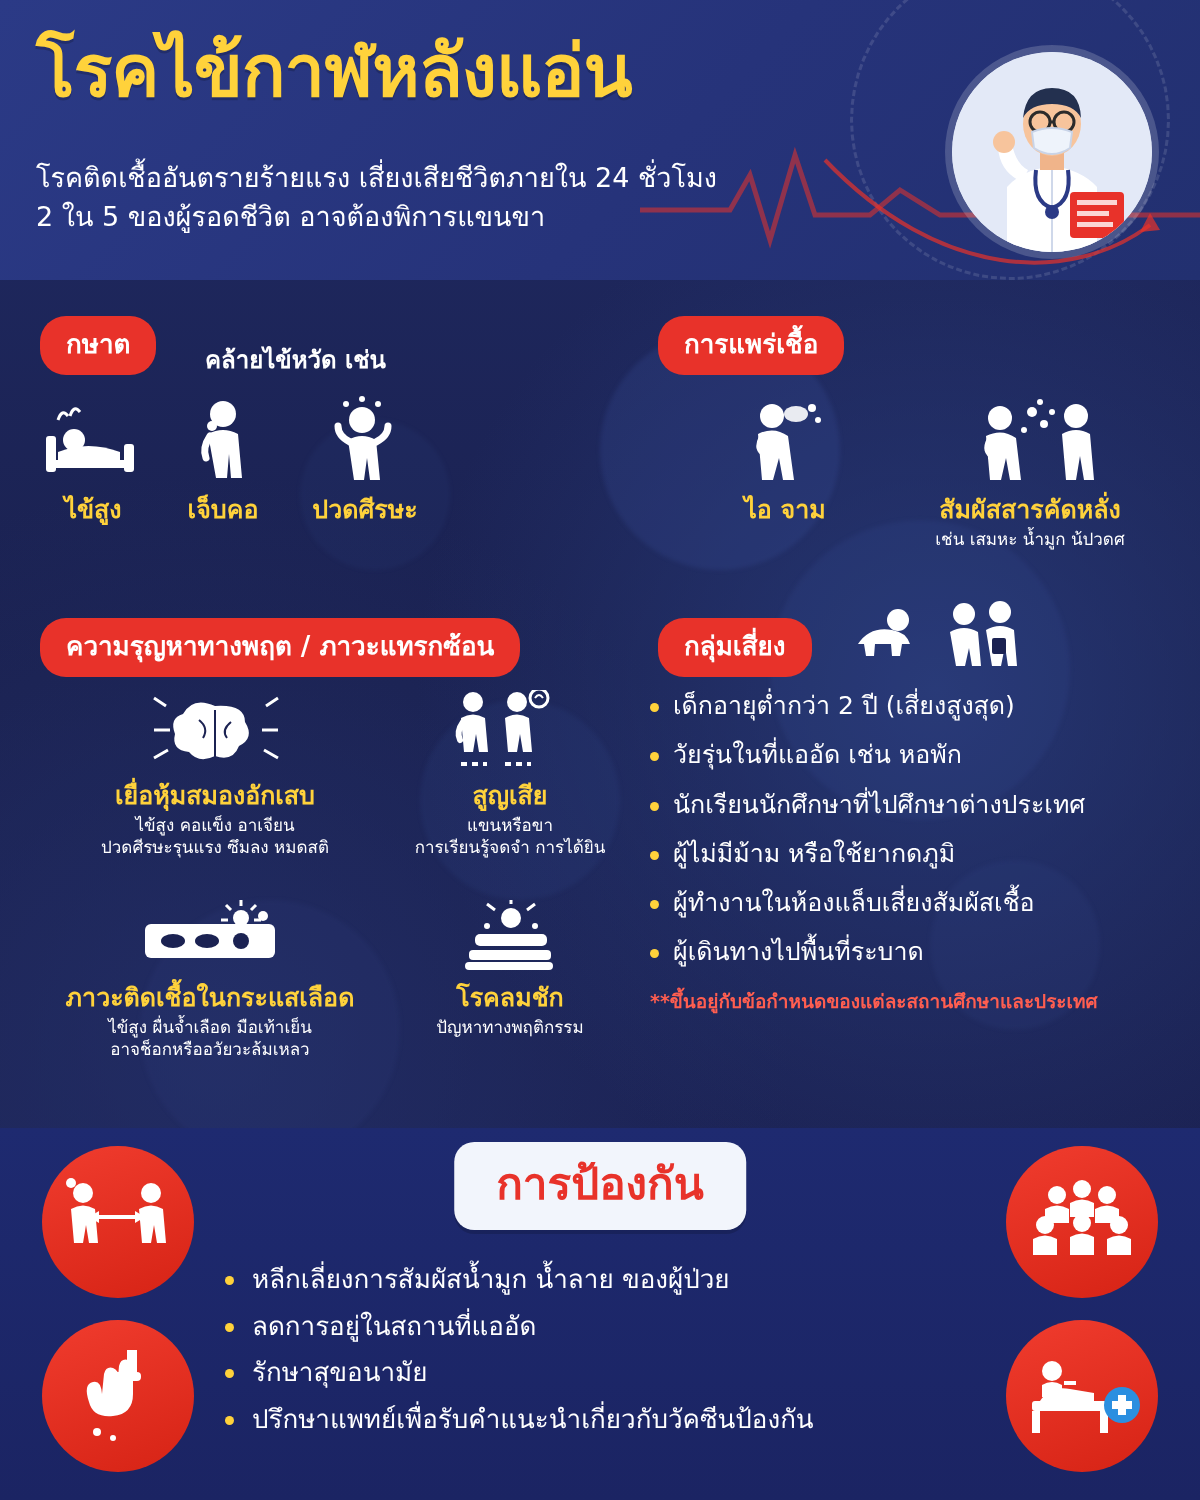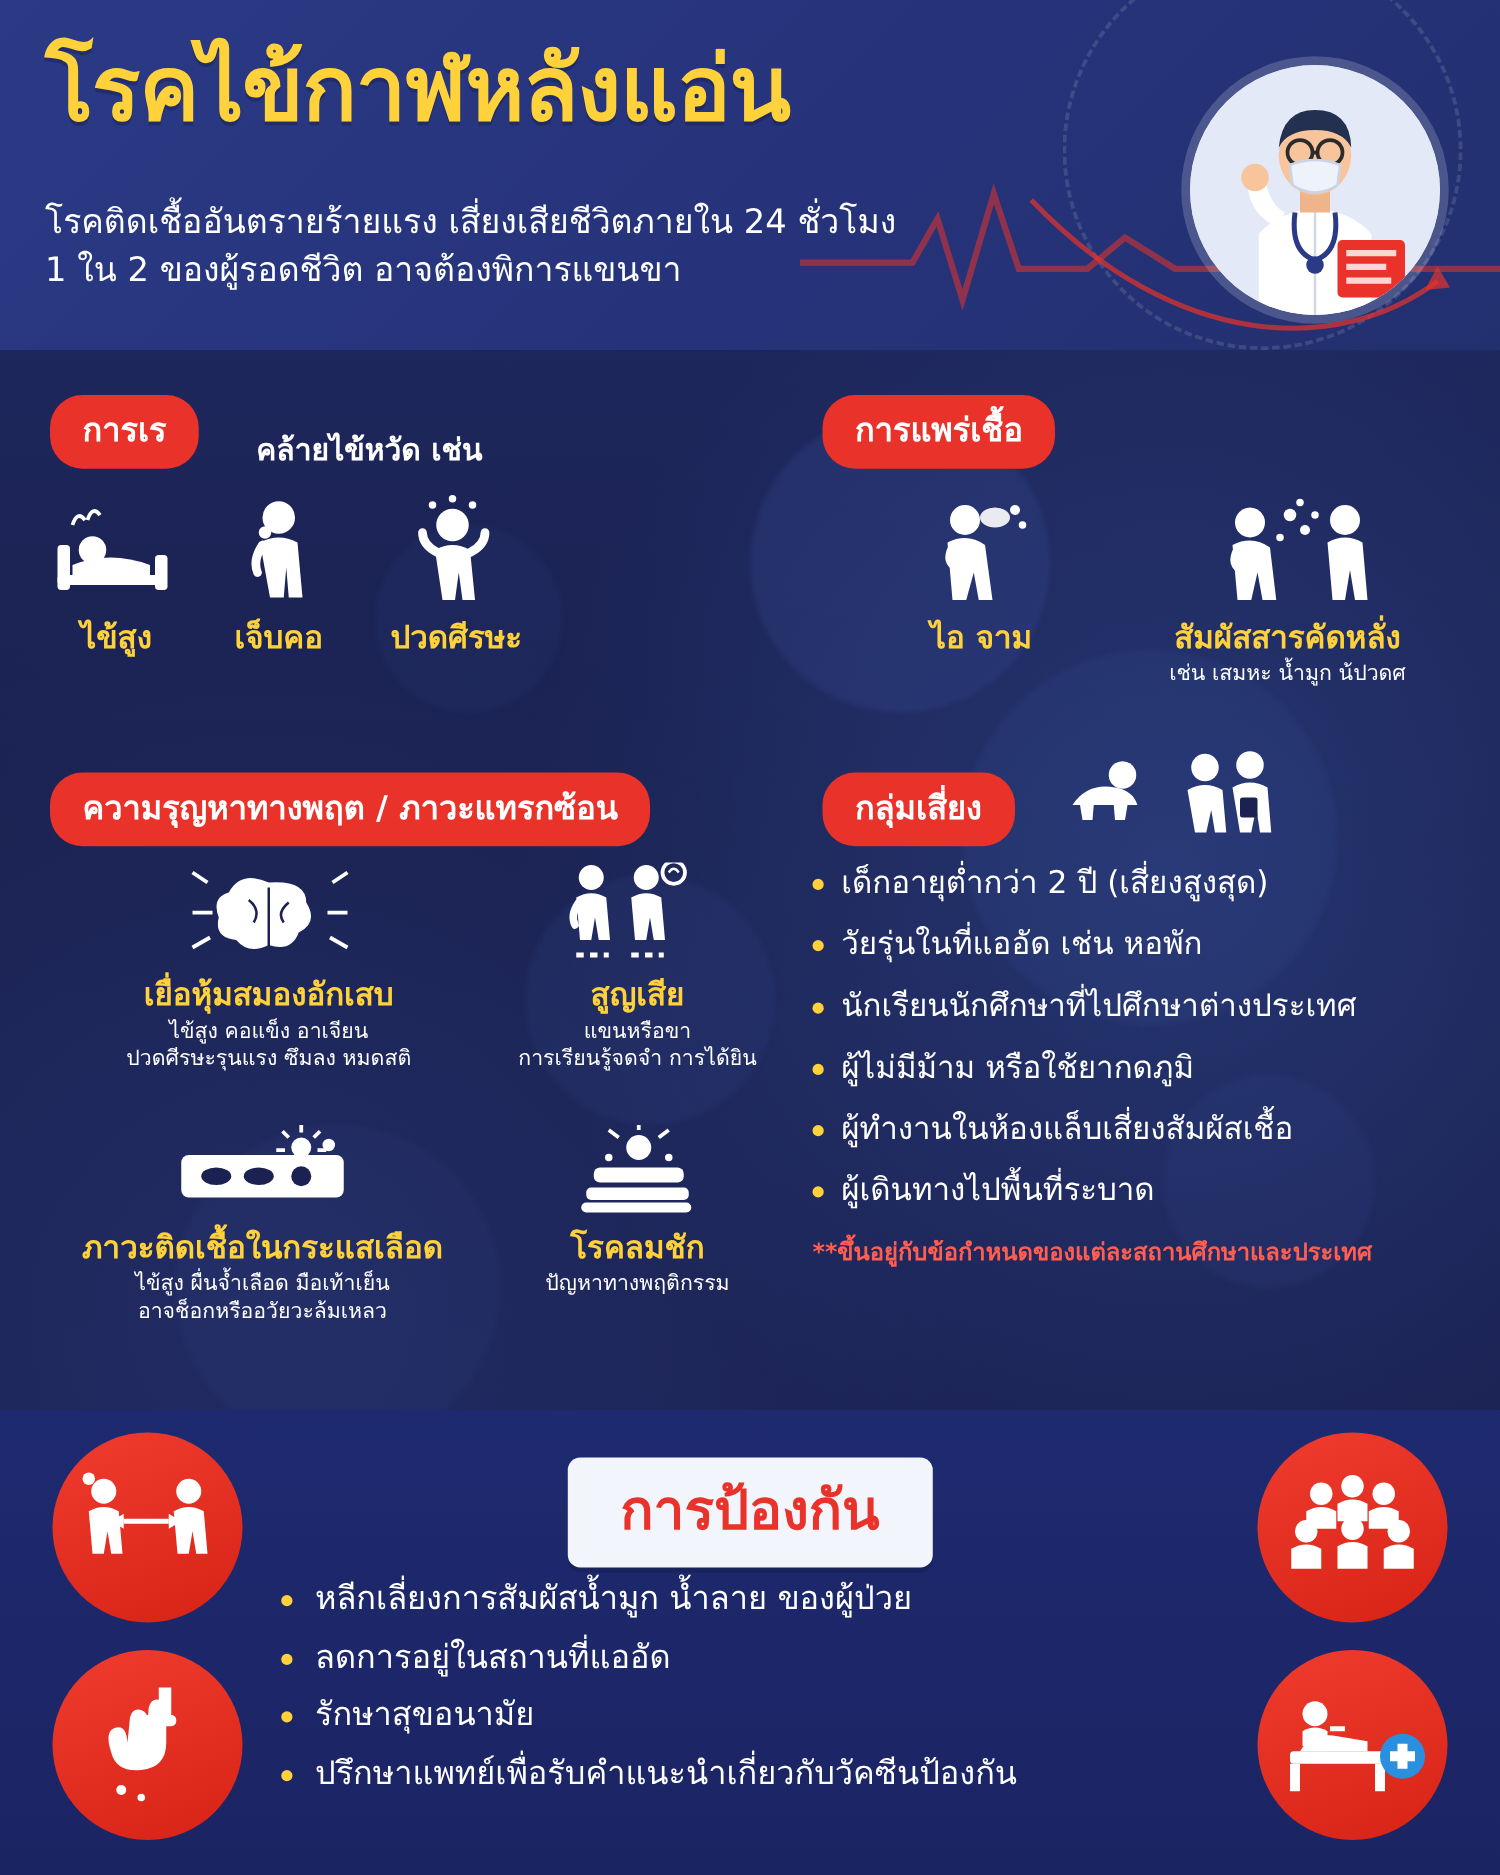--- a/index.html
+++ b/index.html
@@ -93,22 +93,22 @@
   .bullet-text { color: #fff; font-size: 25px; line-height: 1.25; }
 
   .note { color: #ff5e50; font-size: 19px; font-weight: 600; }
 
   
   .prevention {
     position: absolute; left: 0; top: 1128px; width: 1200px; height: 372px;
     background: linear-gradient(180deg, #1e2a70 0%, #1b2463 100%);
   }
   .prev-title-wrap {
-    position: absolute; left: 50%; transform: translateX(-50%); top: 38px;
-    background: #f2f5fc; border-radius: 10px; padding: 6px 42px 12px;
+    position: absolute; left: 50%; transform: translateX(-50%); top: 14px;
+    background: #f2f5fc; border-radius: 20px; padding: 6px 42px 12px;
     box-shadow: 0 4px 0 rgba(0,0,0,0.15);
   }
   .prev-title { color: #e8322a; font-size: 44px; font-weight: 700; }
 
   .prev-bullets { position: absolute; left: 225px; top: 135px; width: 760px; }
   .prev-row { display: flex; align-items: flex-start; margin-bottom: 14px; }
   .prev-dot { width: 9px; height: 9px; border-radius: 50%; background:#ffd23b; margin: 13px 18px 0 0; flex:0 0 auto;}
   .prev-text { color: #fff; font-size: 26px; line-height: 1.25; }
 
   .circle-icon {
@@ -135,21 +135,21 @@
       <polyline points="0,90 90,90 110,55 130,120 155,35 175,95 230,95 260,70 300,95 560,95" fill="none" stroke="#e8322a" stroke-width="5"></polyline>
     </svg>
     <svg class="abs" style="left:820px;top:150px;" width="340" height="140" viewBox="0 0 340 140">
       <path d="M5 10 C 120 130, 250 135, 330 75" fill="none" stroke="#e8322a" stroke-width="4" opacity=".7"></path>
       <polygon points="330,63 340,80 320,82" fill="#e8322a" opacity=".7"></polygon>
     </svg>
 
     <div class="title">โรคไข้กาฬหลังแอ่น</div>
     <div class="subtitle">
       <div>โรคติดเชื้ออันตรายร้ายแรง เสี่ยงเสียชีวิตภายใน 24 ชั่วโมง</div>
-      <div>1 ใน 2 ของผู้รอดชีวิต อาจต้องพิการแขนขา</div>
+      <div>2 ใน 5 ของผู้รอดชีวิต อาจต้องพิการแขนขา</div>
     </div>
 
     <div class="doctor-badge">
       <svg width="200" height="200" viewBox="0 0 200 200">
         <circle cx="100" cy="100" r="100" fill="#e3e9f7"></circle>
 
         <path d="M55 200 L55 135 Q70 118 100 114 Q130 118 145 135 L145 200 Z" fill="#ffffff"></path>
         <path d="M100 114 L100 200" stroke="#cfd8ea" stroke-width="2"></path>
 
         <rect x="88" y="96" width="24" height="22" fill="#f0b48a"></rect>
@@ -172,21 +172,21 @@
         <rect x="125" y="159" width="32" height="5" fill="#fff" opacity=".8"></rect>
         <rect x="125" y="170" width="36" height="5" fill="#fff" opacity=".8"></rect>
 
         <path d="M70 130 Q48 120 46 96 L60 92 Q64 112 76 118 Z" fill="#ffffff"></path>
         <circle cx="52" cy="90" r="11" fill="#f7c49c"></circle>
       </svg>
     </div>
   </div>
 
   <div class="abs" style="left:40px;top:316px;">
-    <span class="chip">การเร</span>
+    <span class="chip">กษาต</span>
   </div>
   <div class="abs white" style="left:205px;top:340px;font-size:24px;font-weight:600;">คล้ายไข้หวัด เช่น</div>
 
   <div class="abs" style="left:28px;top:392px;width:130px;">
     <svg width="130" height="100" viewBox="0 0 130 100">
       <path d="M30 28 q4-12 10-4" stroke="#fff" stroke-width="3" fill="none"></path>
       <path d="M42 24 q4-12 10-4" stroke="#fff" stroke-width="3" fill="none"></path>
       <circle cx="46" cy="48" r="11" fill="#fff"></circle>
       <path d="M30 60 q30-12 62 0 l0 8 l-62 0 z" fill="#fff"></path>
       <rect x="18" y="44" width="10" height="36" rx="3" fill="#fff"></rect>

